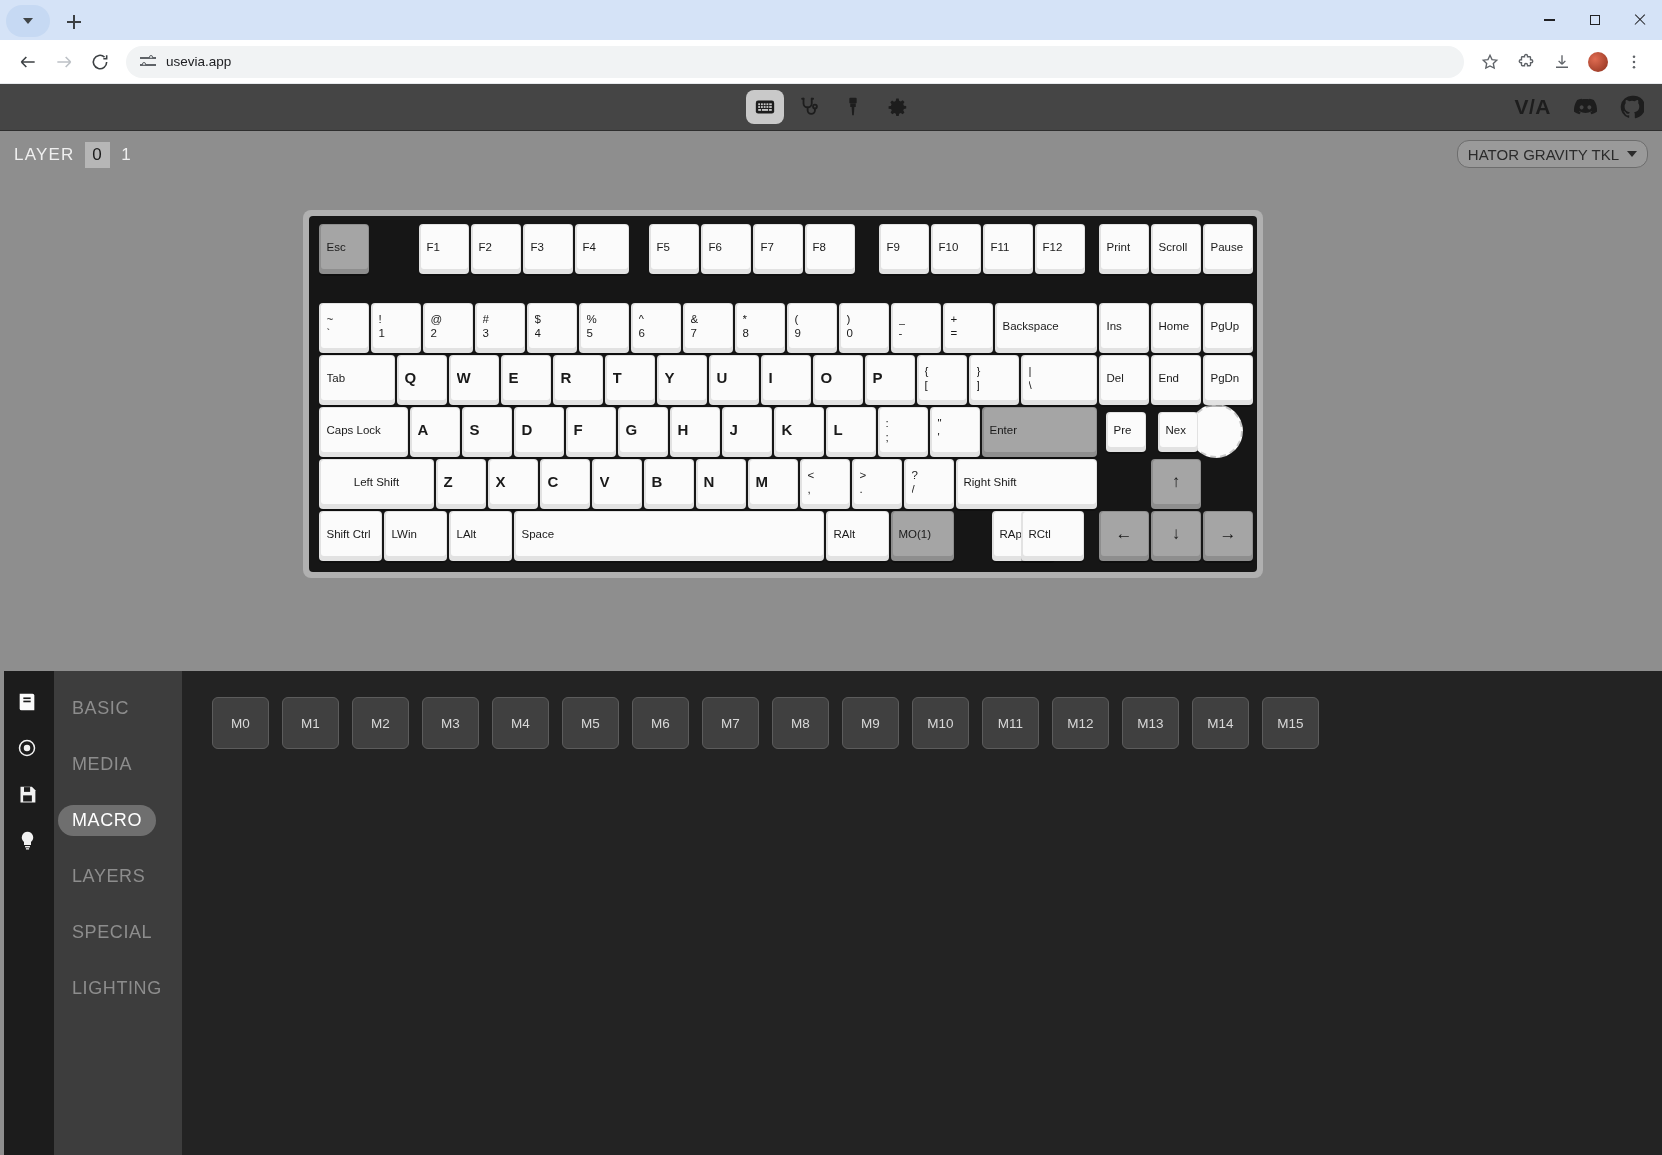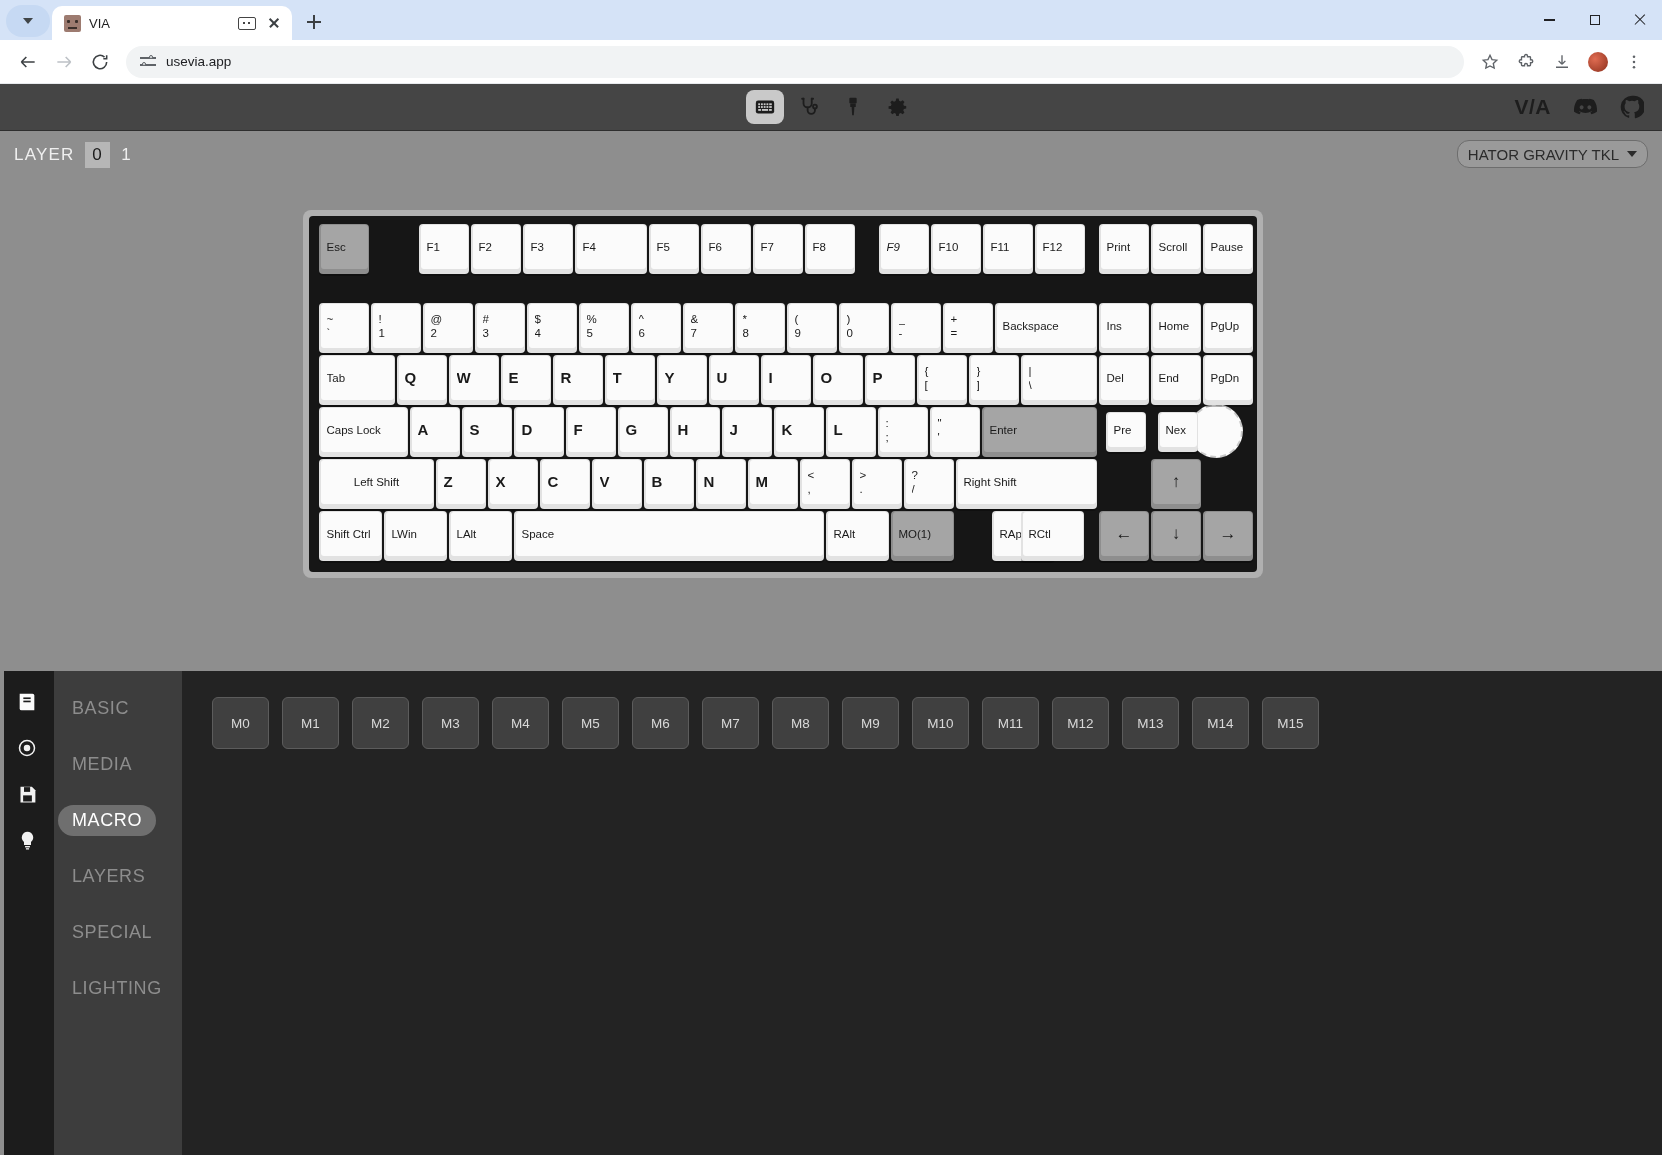--- a/index.html
+++ b/index.html
@@ -194,26 +194,20 @@
     font-size: 13.5px; color: #d8d8d8;
   }
   .left-edge { position: absolute; left:0; top:0; width:4px; bottom:0; background:#8e8e8e; }
 </style>
 </head>
 <body>
 
 <div class="browser-tabstrip">
   <div class="tabstrip-left-btn">
     <span class="chev-down"></span>
-  </div>
-  <div class="tab">
-    <span class="tab-favicon"></span>
-    <span class="tab-title">VIA</span>
-    <span class="tab-media-icon"></span>
-    <span class="tab-close"></span>
   </div>
   <div class="tab-new"></div>
   <div class="win-controls">
     <div class="win-btn">
         <span class="win-min"></span>
       </div>
     <div class="win-btn">
         <span class="win-max"></span>
       </div>
     <div class="win-btn">
@@ -363,21 +357,21 @@
           <div class="key" style="left: 162px; top: 8px; width: 50px; height: 50px;">
             <div class="cap">
               <div class="lg">F2</div>
             </div>
           </div>
           <div class="key" style="left: 214px; top: 8px; width: 50px; height: 50px;">
             <div class="cap">
               <div class="lg">F3</div>
             </div>
           </div>
-          <div class="key" style="left: 266px; top: 8px; width: 72px; height: 50px;">
+          <div class="key" style="left: 266px; top: 8px; width: 54px; height: 50px;">
             <div class="cap">
               <div class="lg">F4</div>
             </div>
           </div>
           <div class="key" style="left: 340px; top: 8px; width: 50px; height: 50px;">
             <div class="cap">
               <div class="lg">F5</div>
             </div>
           </div>
           <div class="key" style="left: 392px; top: 8px; width: 50px; height: 50px;">
@@ -388,21 +382,21 @@
           <div class="key" style="left: 444px; top: 8px; width: 50px; height: 50px;">
             <div class="cap">
               <div class="lg">F7</div>
             </div>
           </div>
           <div class="key" style="left: 496px; top: 8px; width: 50px; height: 50px;">
             <div class="cap">
               <div class="lg">F8</div>
             </div>
           </div>
-          <div class="key" style="left: 570px; top: 8px; width: 50px; height: 50px; font-style: italic;">
+          <div class="key" style="left: 570px; top: 8px; width: 50px; height: 50px;">
             <div class="cap">
               <div class="lg">F9</div>
             </div>
           </div>
           <div class="key" style="left: 622px; top: 8px; width: 50px; height: 50px;">
             <div class="cap">
               <div class="lg">F10</div>
             </div>
           </div>
           <div class="key" style="left: 674px; top: 8px; width: 50px; height: 50px;">

